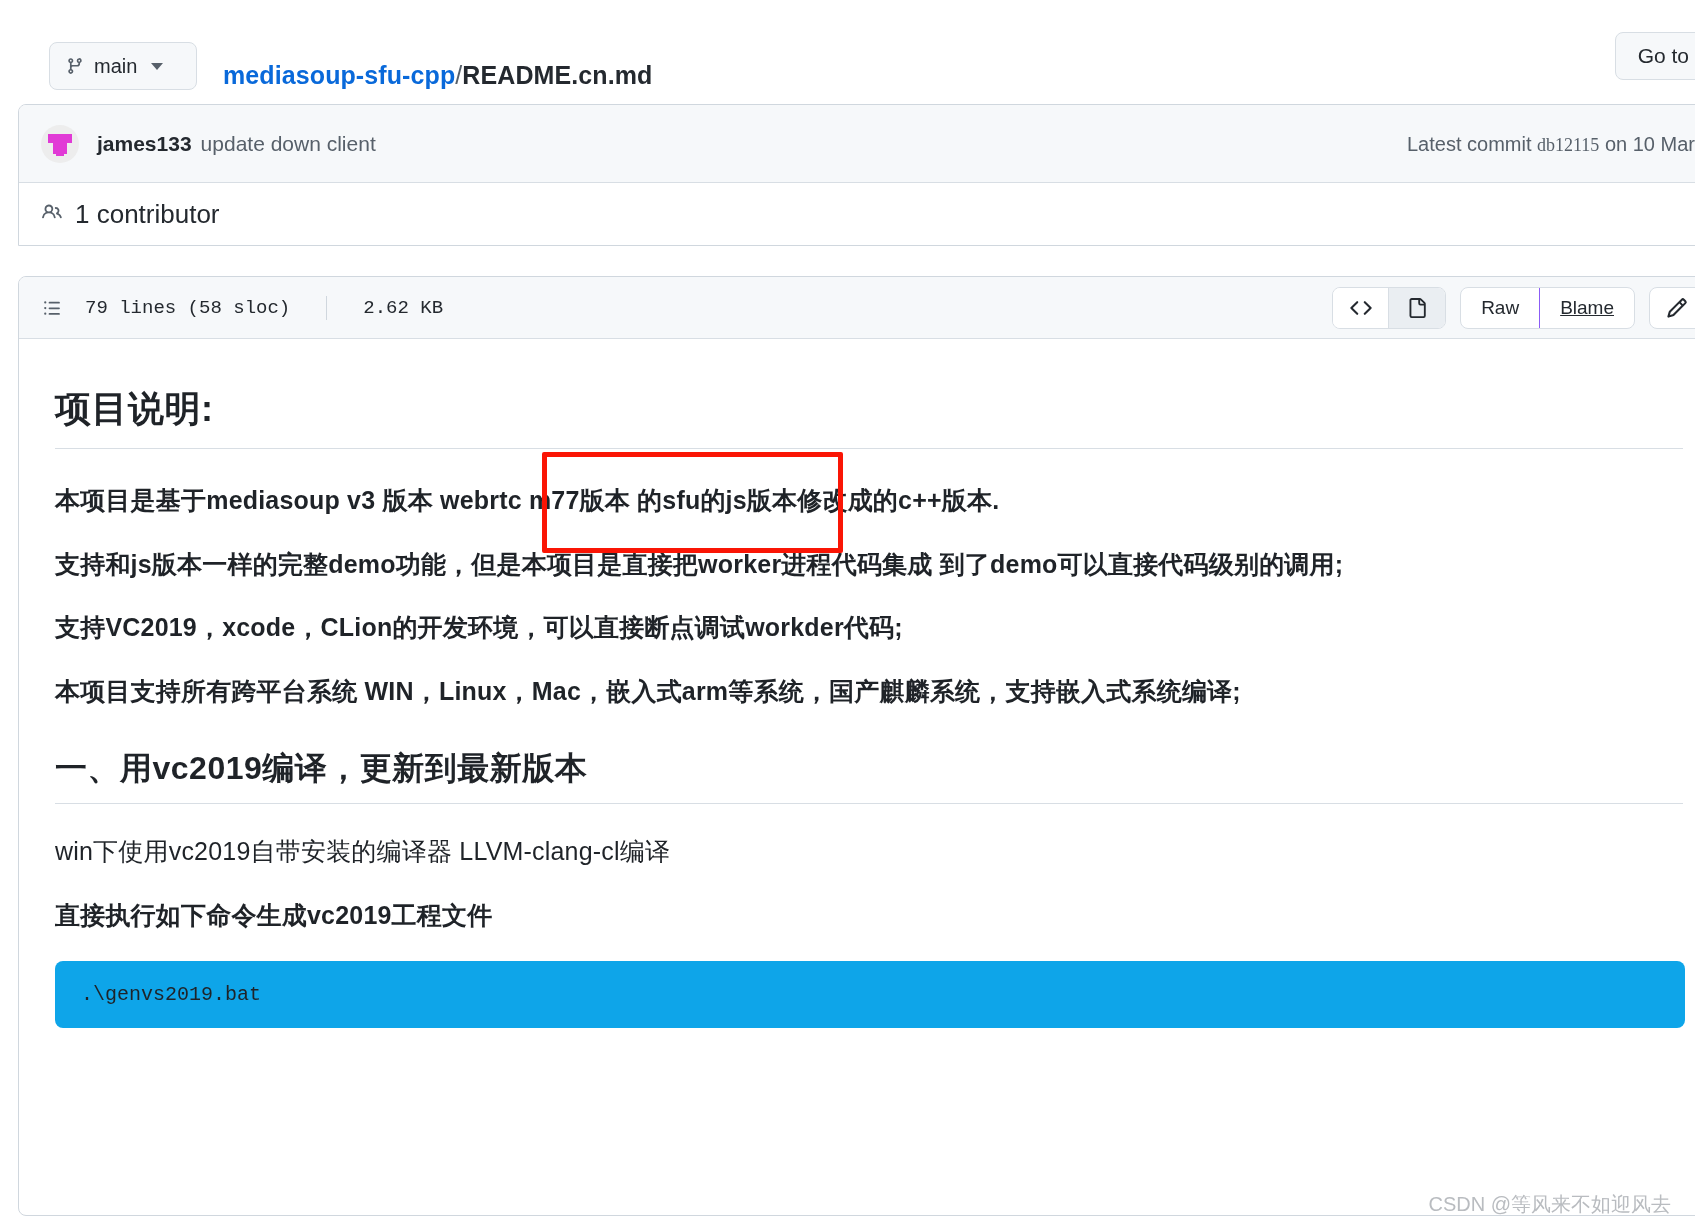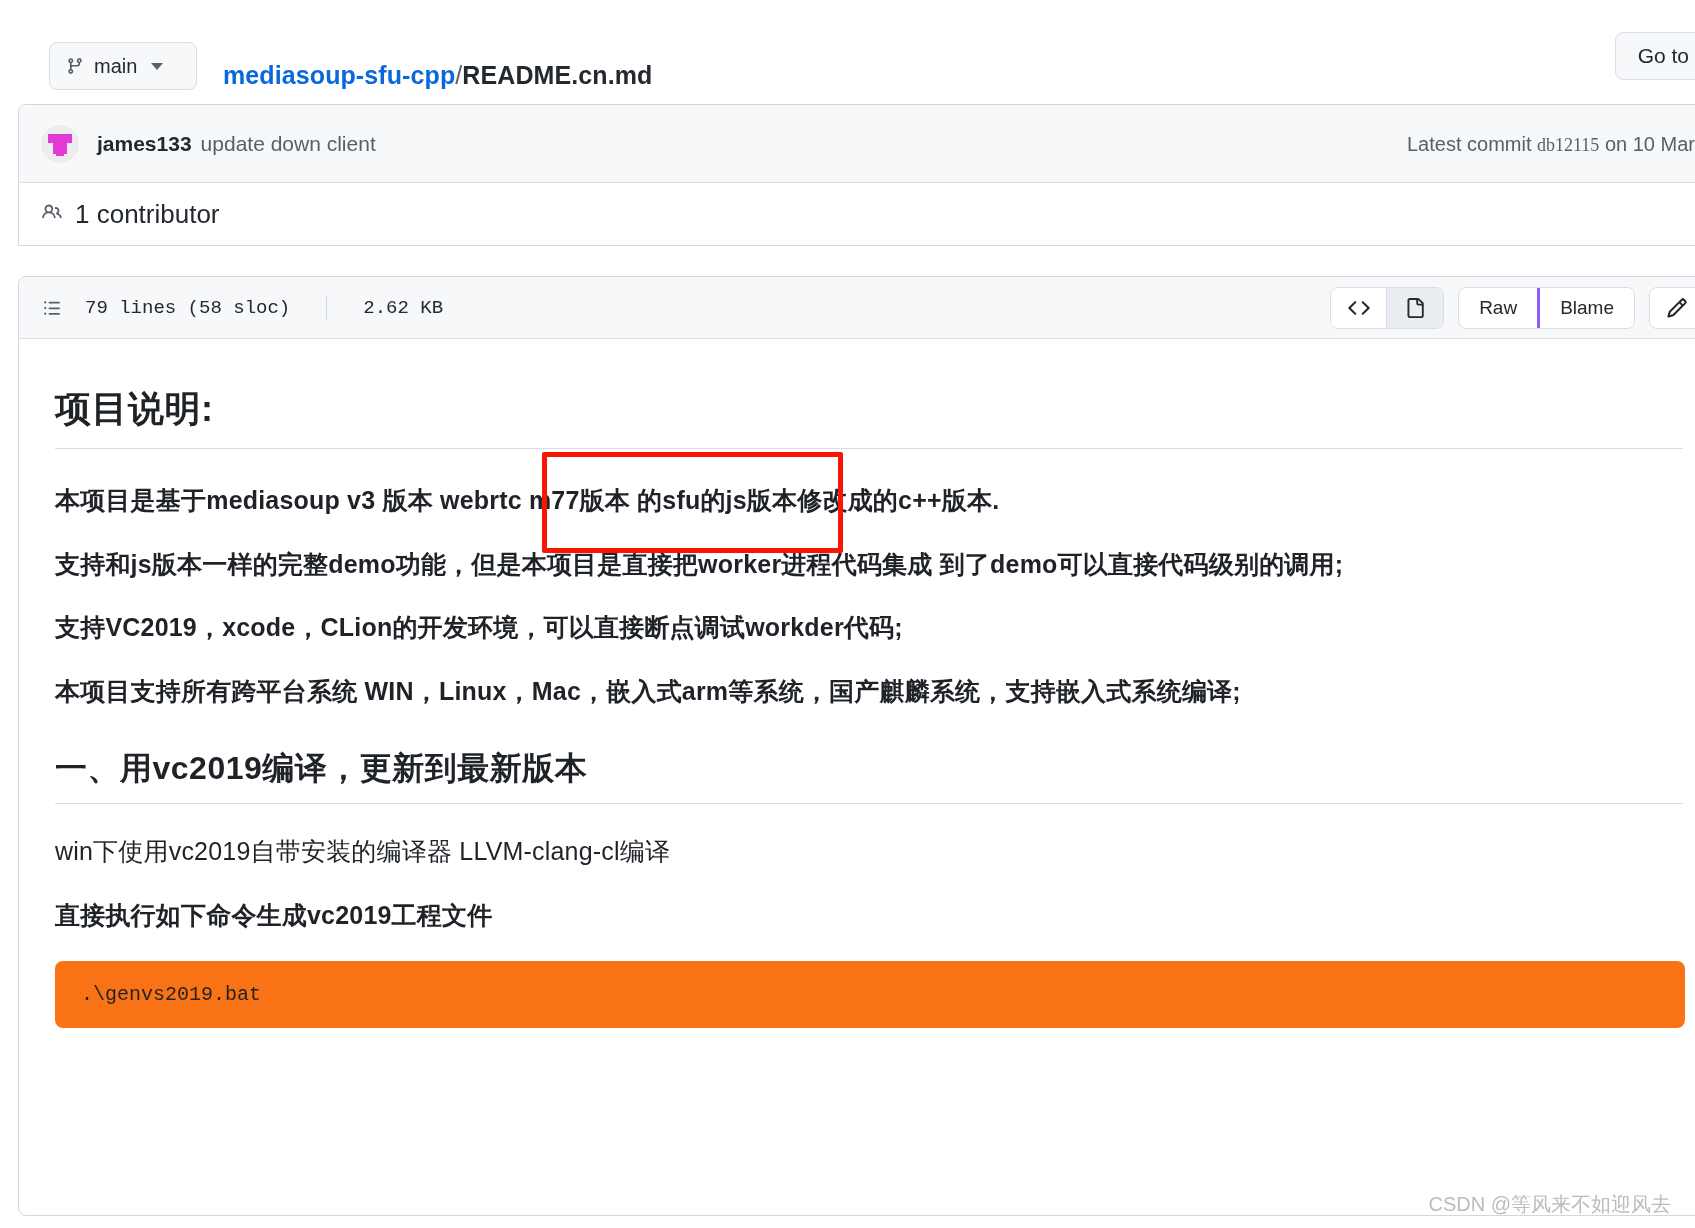--- a/index.html
+++ b/index.html
@@ -108,23 +108,23 @@
     border-right: 1px solid #d8dee4; cursor: pointer; background:#fff;
   }
   .seg > div:last-child { border-right: none; }
   .seg > div.active { background:#eaeef2; }
   .btn-group {
     display:flex; margin-left: 14px; height: 42px;
     border: 1px solid #d8dee4; border-radius: 8px; overflow:hidden; background:#fff;
   }
   .btn-group > div {
     padding: 0 20px; display:flex; align-items:center; justify-content:center;
-    font-size: 19px; color:#24292f; border-right:3px solid #8b5cf6; cursor:pointer;
-  }
-  .btn-group > div:last-child { border-right:none; }
+    font-size: 19px; color:#24292f; border-right:1px solid #8b5cf6; cursor:pointer;
+  }
+  .btn-group > div:last-child { border-right:none;text-decoration:underline; }
   .icon-btn {
     margin-left: 14px; width: 56px; height: 42px;
     border: 1px solid #d8dee4; border-radius: 8px; background:#fff;
     display:flex; align-items:center; justify-content:center; cursor:pointer;
   }
 
   
   .md { padding: 46px 34px 0 36px; position: relative; }
   .md h1 {
     font-size: 36px; font-weight: 700; color: #1f2328;
@@ -136,21 +136,21 @@
     padding-bottom: 12px; border-bottom: 1px solid #d8dee4;
     margin-top: 38px; margin-bottom: 30px; letter-spacing: .5px;
   }
   .md p {
     font-size: 25px; line-height: 1.42; color: #1f2328;
     margin-bottom: 28px; white-space: nowrap; font-weight: 700;
     letter-spacing: .2px;
   }
   .md p.light { font-weight: 400; }
   .codeblock {
-    background: #f97316; border-radius: 8px;
+    background: #0ea5e9; border-radius: 8px;
     padding: 22px 26px; margin-top: 6px;
     font-family: "Liberation Mono", "DejaVu Sans Mono", monospace;
     font-size: 20px; color: #1f2328;
     width: 1630px;
   }
 
   
   .annot {
     position: absolute; left: 542px; top: 452px;
     width: 301px; height: 101px;

